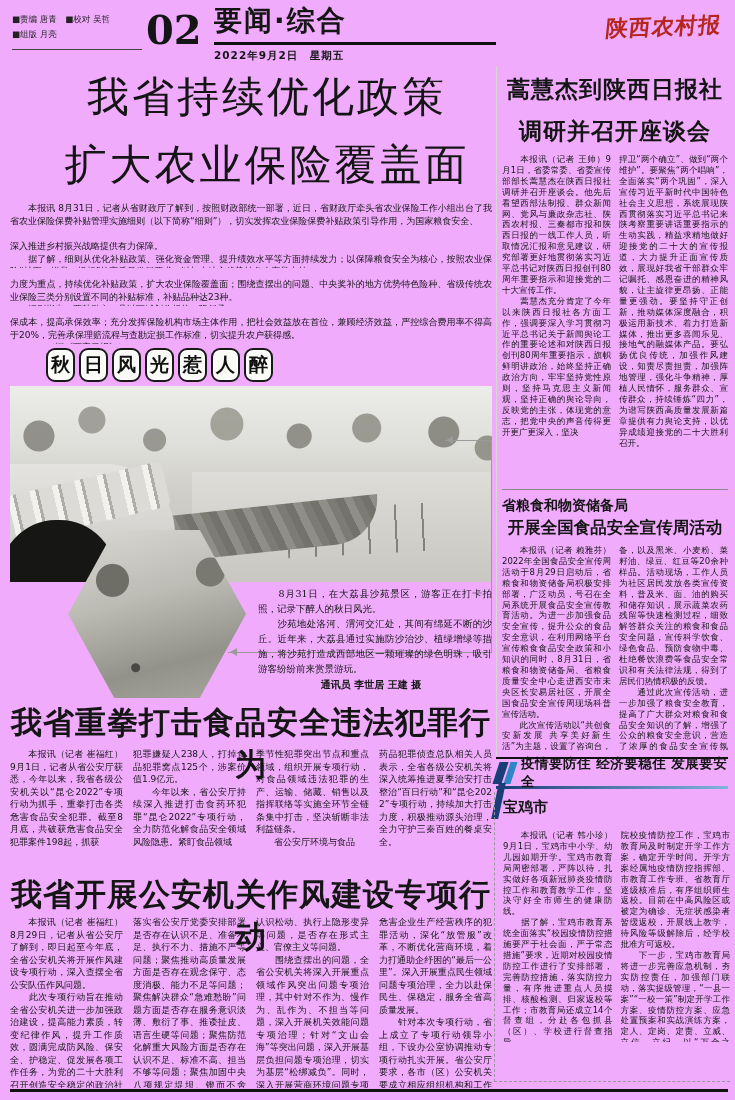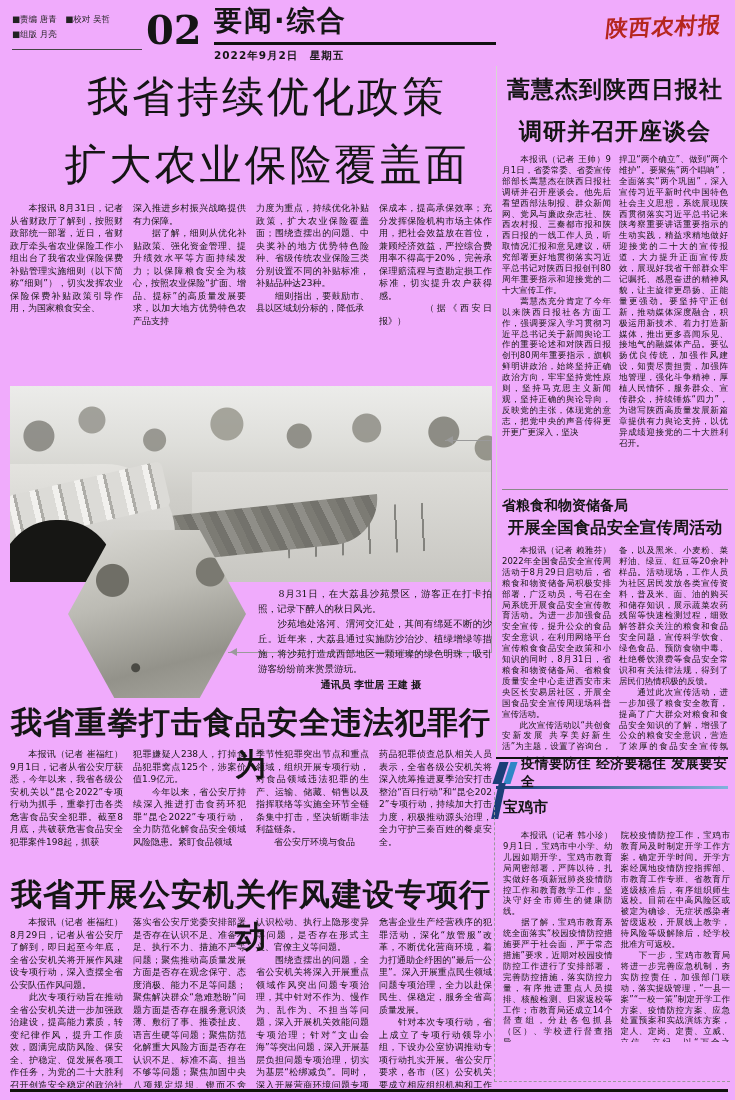--- a/index.html
+++ b/index.html
@@ -15,21 +15,21 @@
   .masthead{right:14px;top:12px;font-size:22px;font-weight:bold;color:#b5261e;
             font-family:"DejaVu Serif","Liberation Serif",serif;transform:skewX(-8deg) rotate(-2deg);letter-spacing:1px;}
   
   .cols{display:flex;gap:10px;}
   .col{flex:1;font-size:9px;line-height:12.5px;text-align:justify;white-space:pre-line;
        overflow:hidden;word-break:break-all;}
   .col-sm{flex:1;font-size:8.5px;line-height:10.9px;text-align:justify;white-space:pre-line;
        overflow:hidden;word-break:break-all;}
   
   .lead-title{left:26px;top:64px;width:482px;text-align:center;font-size:42px;font-weight:400;letter-spacing:3px;line-height:66px;}
-  .lead-body{left:10px;top:202px;width:482px;height:142px;}
+  .lead-body{left:10px;top:202px;width:482px;height:142px;flex-direction:column;}
   .photo-box{left:10px;top:348px;width:482px;height:352px;}
   .bub{display:inline-block;font-size:19px;font-weight:900;color:#111;background:#fafaf7;
        border:2px solid #1a1a1a;border-radius:9px;padding:2px 3px;margin:0 2px;box-shadow:inset 0 0 0 1.5px #fff;}
   .bubble-title{position:absolute;left:34px;top:0;}
   .photo-main{position:absolute;left:0;top:38px;width:482px;height:196px;overflow:hidden;
        background:linear-gradient(180deg,#ececea 0%,#dededa 30%,#cfcec9 55%,#c0bfba 100%);}
   .ph-foliage{position:absolute;left:0;top:6px;width:482px;height:80px;
        background:
         radial-gradient(circle at 6% 55%,#84837d 0 15px,transparent 16px),
         radial-gradient(circle at 17% 35%,#96958e 0 13px,transparent 14px),
@@ -115,20 +115,21 @@
     <div class="col">　　本报讯 8月31日，记者从省财政厅了解到，按照财政部统一部署，近日，省财政厅牵头省农业保险工作小组出台了我省农业保险保费补贴管理实施细则（以下简称“细则”），切实发挥农业保险保费补贴政策引导作用，为国家粮食安全、</div>
     <div class="col">深入推进乡村振兴战略提供有力保障。
 　　据了解，细则从优化补贴政策、强化资金管理、提升绩效水平等方面持续发力；以保障粮食安全为核心，按照农业保险“扩面、增品、提标”的高质量发展要求，以加大地方优势特色农产品支持</div>
     <div class="col">力度为重点，持续优化补贴政策，扩大农业保险覆盖面；围绕查摆出的问题、中央奖补的地方优势特色险种、省级传统农业保险三类分别设置不同的补贴标准，补贴品种达23种。
 　　细则指出，要鼓励市、县以区域划分标的，降低承</div>
     <div class="col">保成本，提高承保效率；充分发挥保险机构市场主体作用，把社会效益放在首位，兼顾经济效益，严控综合费用率不得高于20%，完善承保理赔流程与查勘定损工作标准，切实提升农户获得感。
 　　　　（据《西安日报》）</div>
   </div>
 
   <div class="abs photo-box">
+    <div class="bubble-title"><span class="bub">秋</span><span class="bub">日</span><span class="bub">风</span><span class="bub">光</span><span class="bub">惹</span><span class="bub">人</span><span class="bub">醉</span></div>
     <div class="photo-main">
       <div class="ph-foliage"></div>
       <div class="ph-water"></div>
       <div class="ph-posts"></div>
       <div class="ph-bank"></div>
       <div class="ph-bridge"></div>
       <div class="ph-rail"></div>
       <div class="ph-arch"></div>
     </div>
     <div class="photo-hex"></div>

